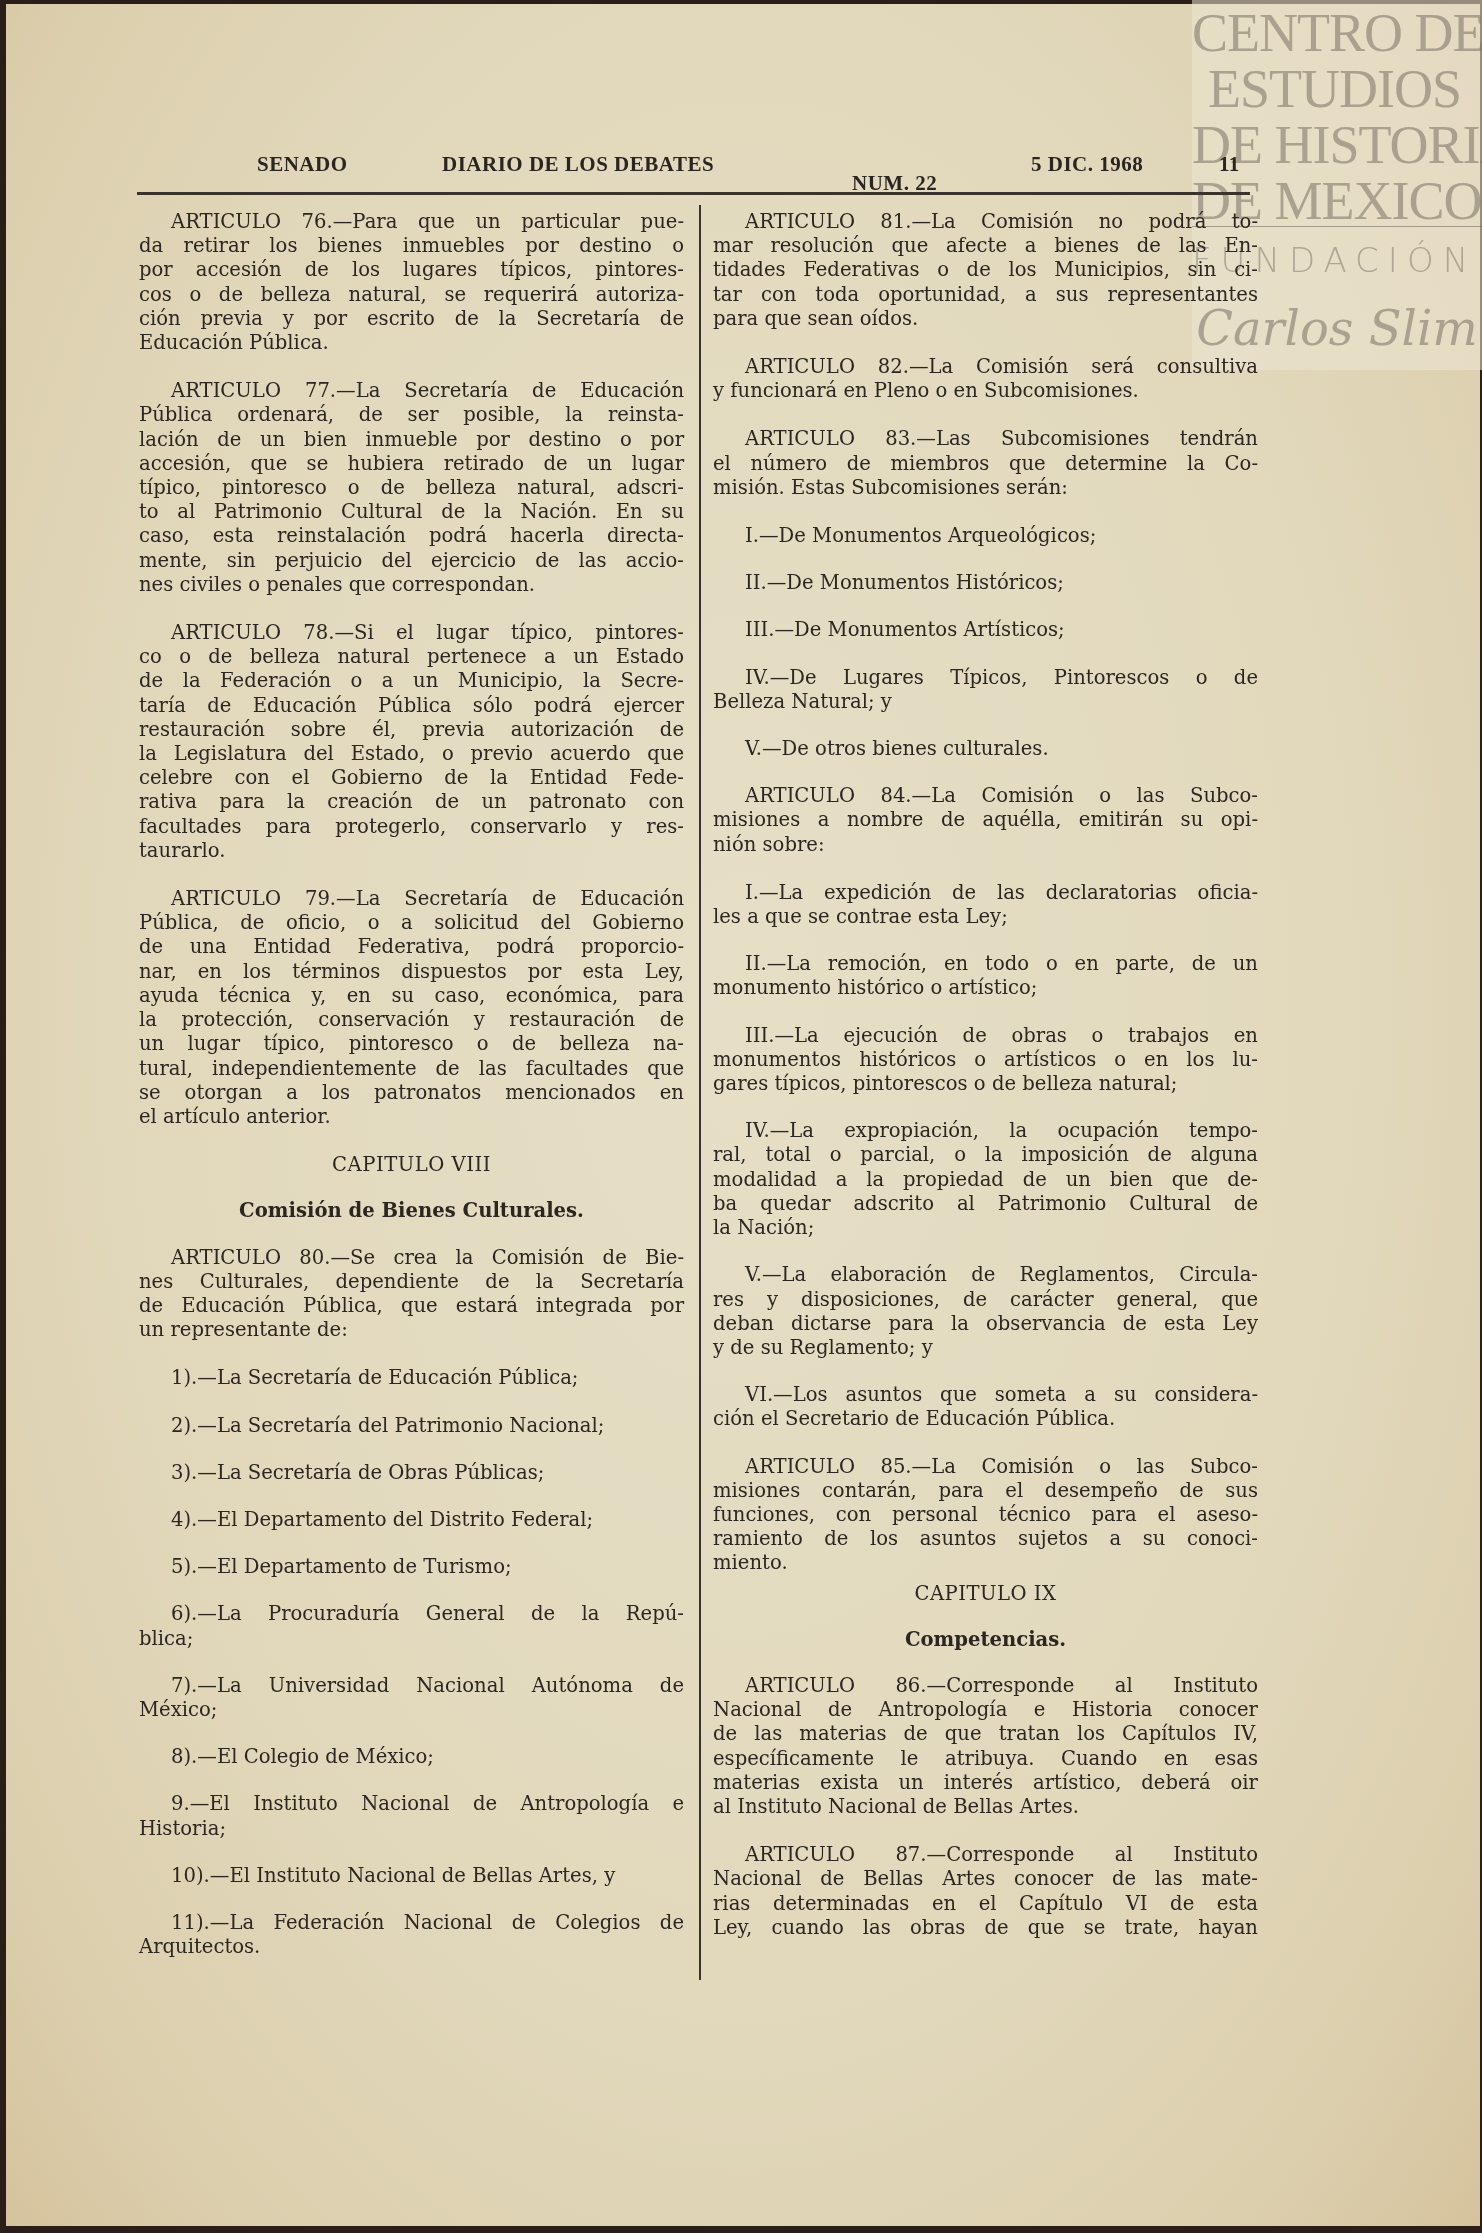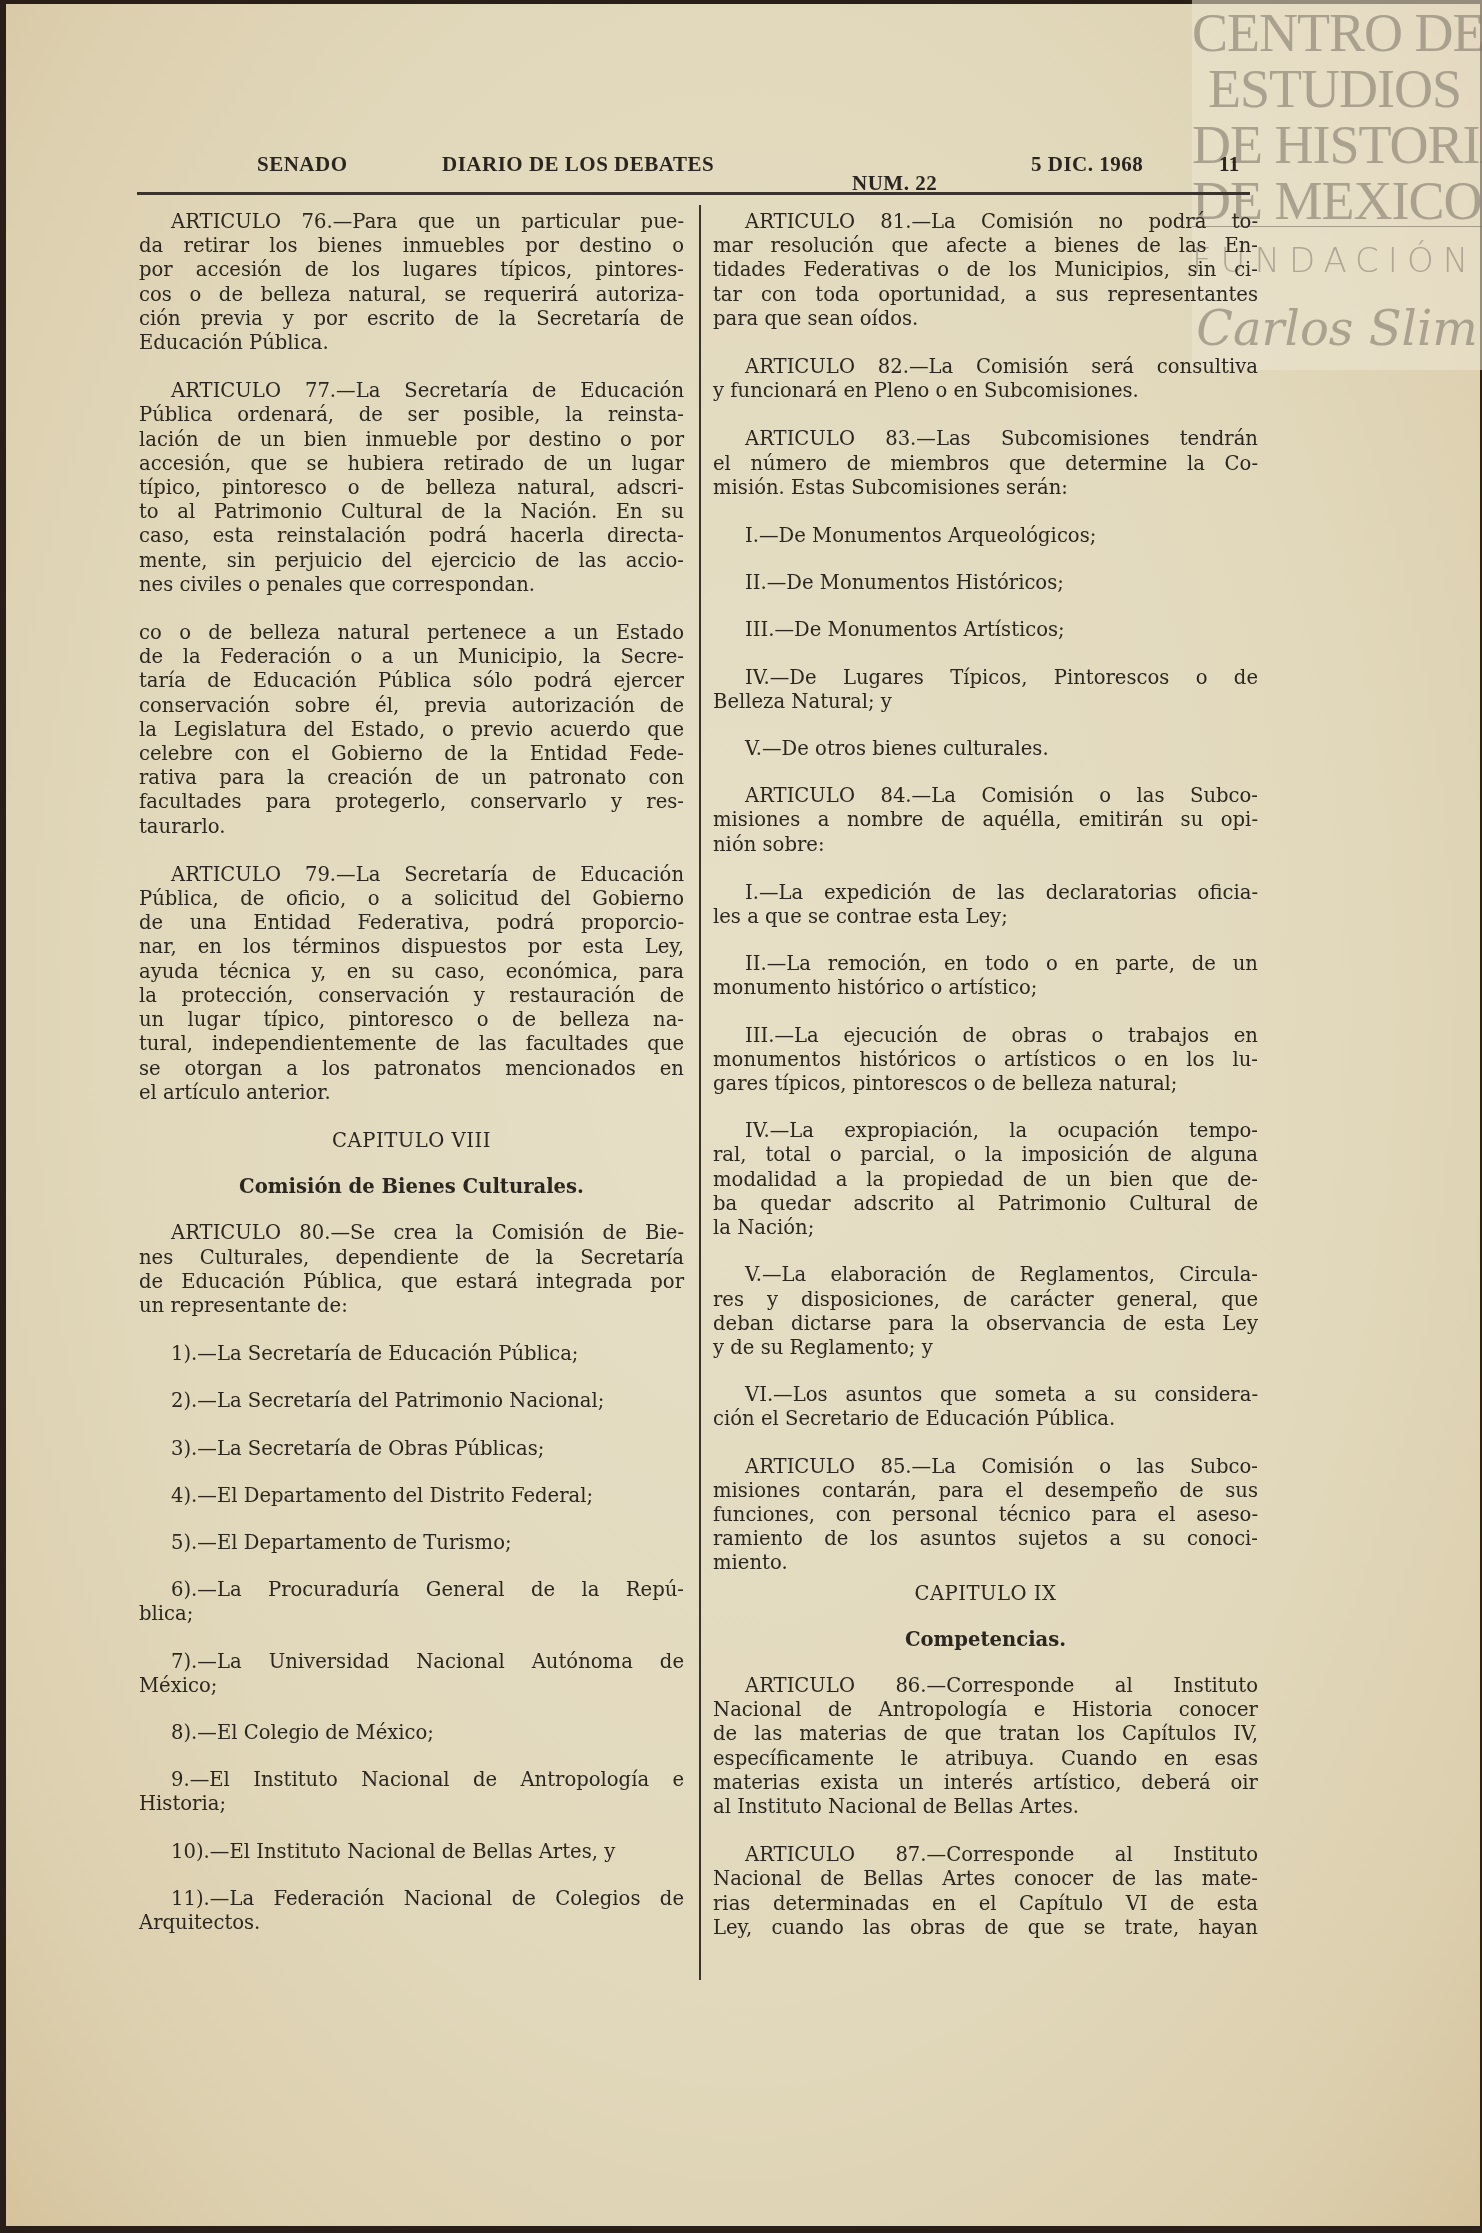--- a/index.html
+++ b/index.html
@@ -94,24 +94,25 @@
       <span class="ln">Pública ordenará, de ser posible, la reinsta-</span>
       <span class="ln">lación de un bien inmueble por destino o por</span>
       <span class="ln">accesión, que se hubiera retirado de un lugar</span>
       <span class="ln">típico, pintoresco o de belleza natural, adscri-</span>
       <span class="ln">to al Patrimonio Cultural de la Nación. En su</span>
       <span class="ln">caso, esta reinstalación podrá hacerla directa-</span>
       <span class="ln">mente, sin perjuicio del ejercicio de las accio-</span>
       <span class="ln last">nes civiles o penales que correspondan.</span>
     </div>
   <div class="para">
+      <span class="ln indent">ARTICULO 78.—Si el lugar típico, pintores-</span>
       <span class="ln">co o de belleza natural pertenece a un Estado</span>
       <span class="ln">de la Federación o a un Municipio, la Secre-</span>
       <span class="ln">taría de Educación Pública sólo podrá ejercer</span>
-      <span class="ln">conservación sobre él, previa autorización de</span>
+      <span class="ln">restauración sobre él, previa autorización de</span>
       <span class="ln">la Legislatura del Estado, o previo acuerdo que</span>
       <span class="ln">celebre con el Gobierno de la Entidad Fede-</span>
       <span class="ln">rativa para la creación de un patronato con</span>
       <span class="ln">facultades para protegerlo, conservarlo y res-</span>
       <span class="ln last">taurarlo.</span>
     </div>
   <div class="para">
       <span class="ln indent">ARTICULO 79.—La Secretaría de Educación</span>
       <span class="ln">Pública, de oficio, o a solicitud del Gobierno</span>
       <span class="ln">de una Entidad Federativa, podrá proporcio-</span>

